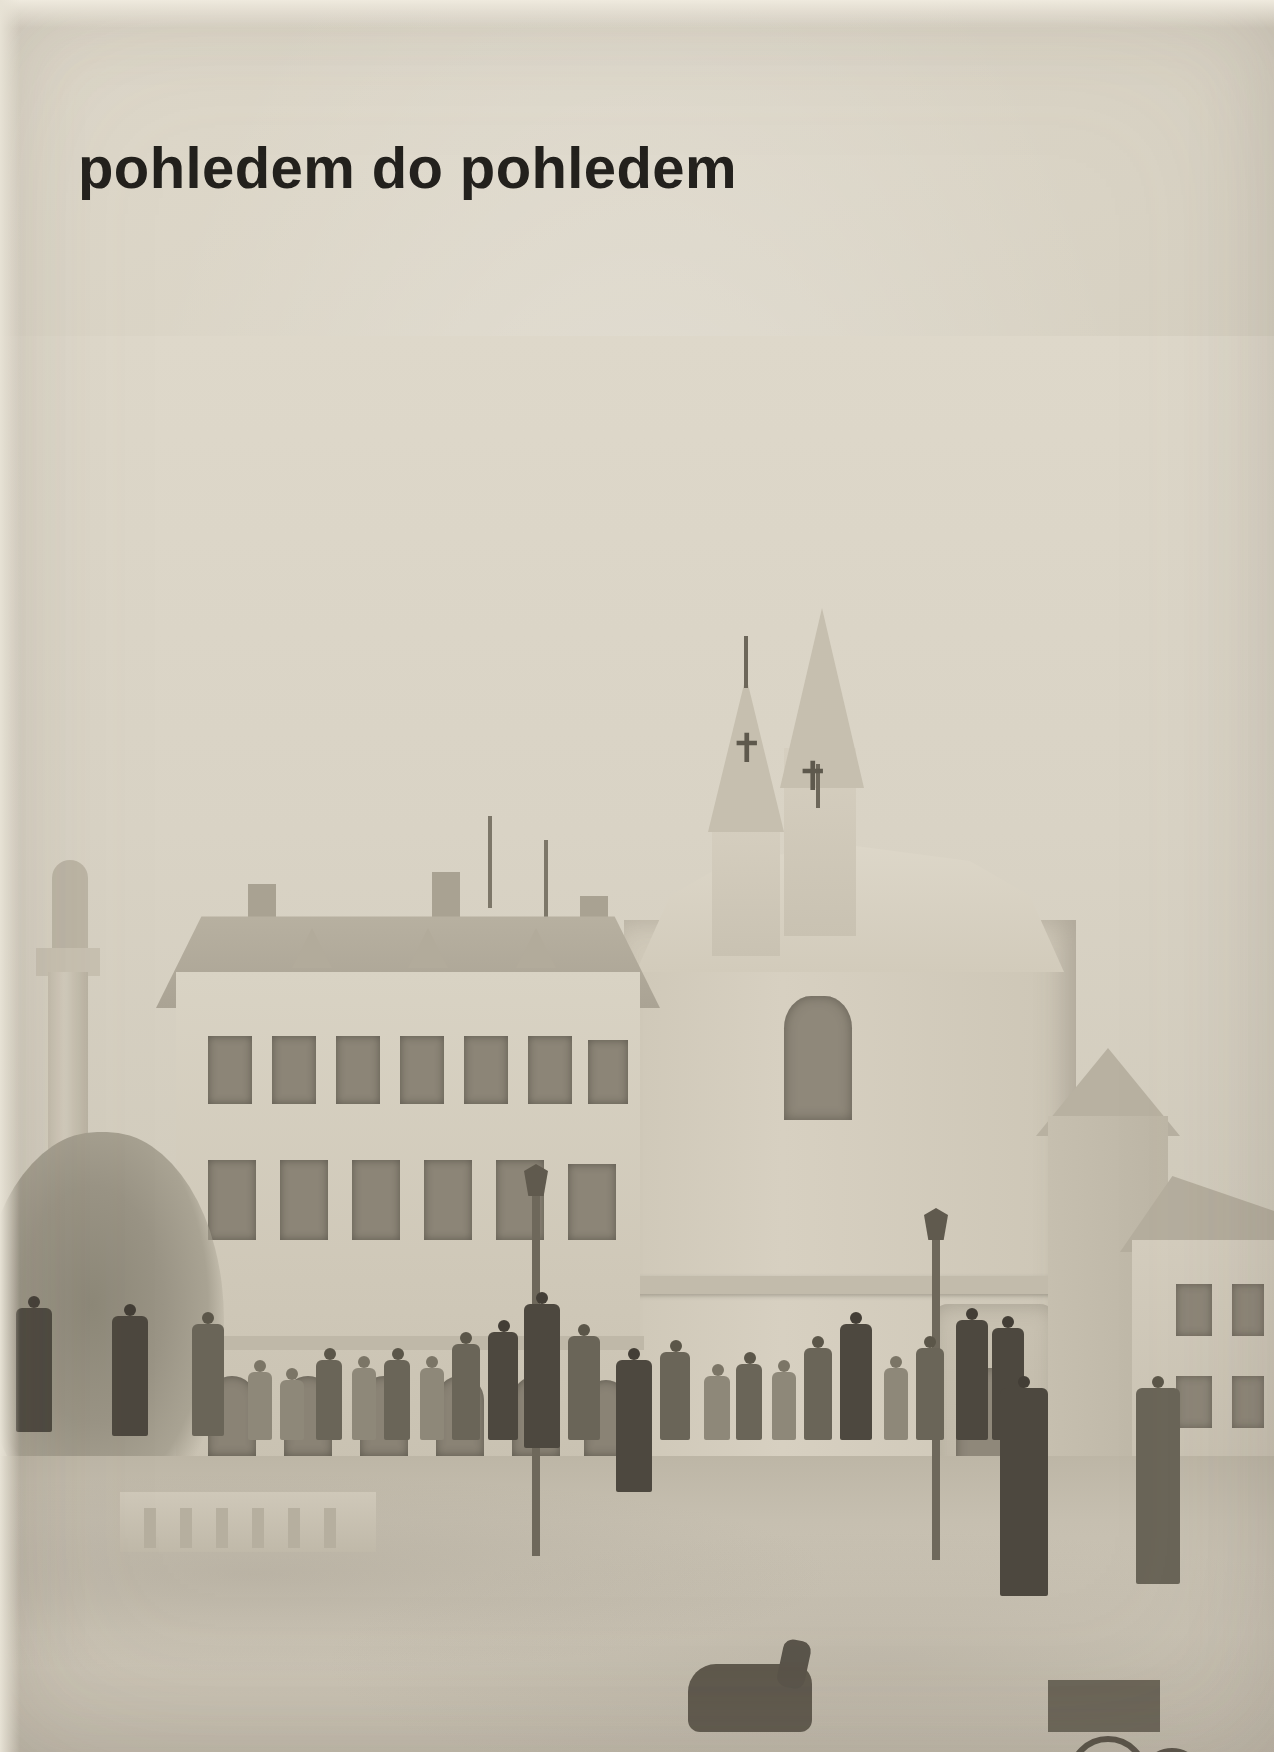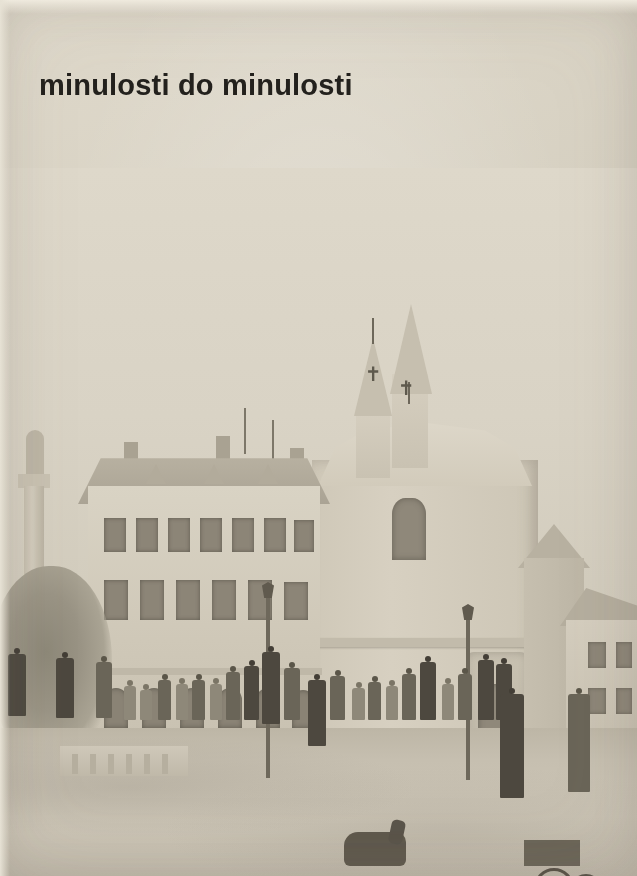--- a/index.html
+++ b/index.html
@@ -627,19 +627,19 @@
       </div>
     <div class="person" style="left:500px; top:526px; width:24px; height:104px;">
         <span class="head"></span>
       </div>
     <div class="person mid" style="left:568px; top:526px; width:22px; height:98px;">
         <span class="head"></span>
       </div>
   </div>
 
   <div class="title-block">
-    <div class="subtitle">minulosti do minulosti</div>
+    <div class="subtitle">pohledem do pohledem</div>
   </div>
 
   <div class="edge"></div>
   <div class="top-strip"></div>
   <div class="left-strip"></div>
 </div>
 
 </body></html>

